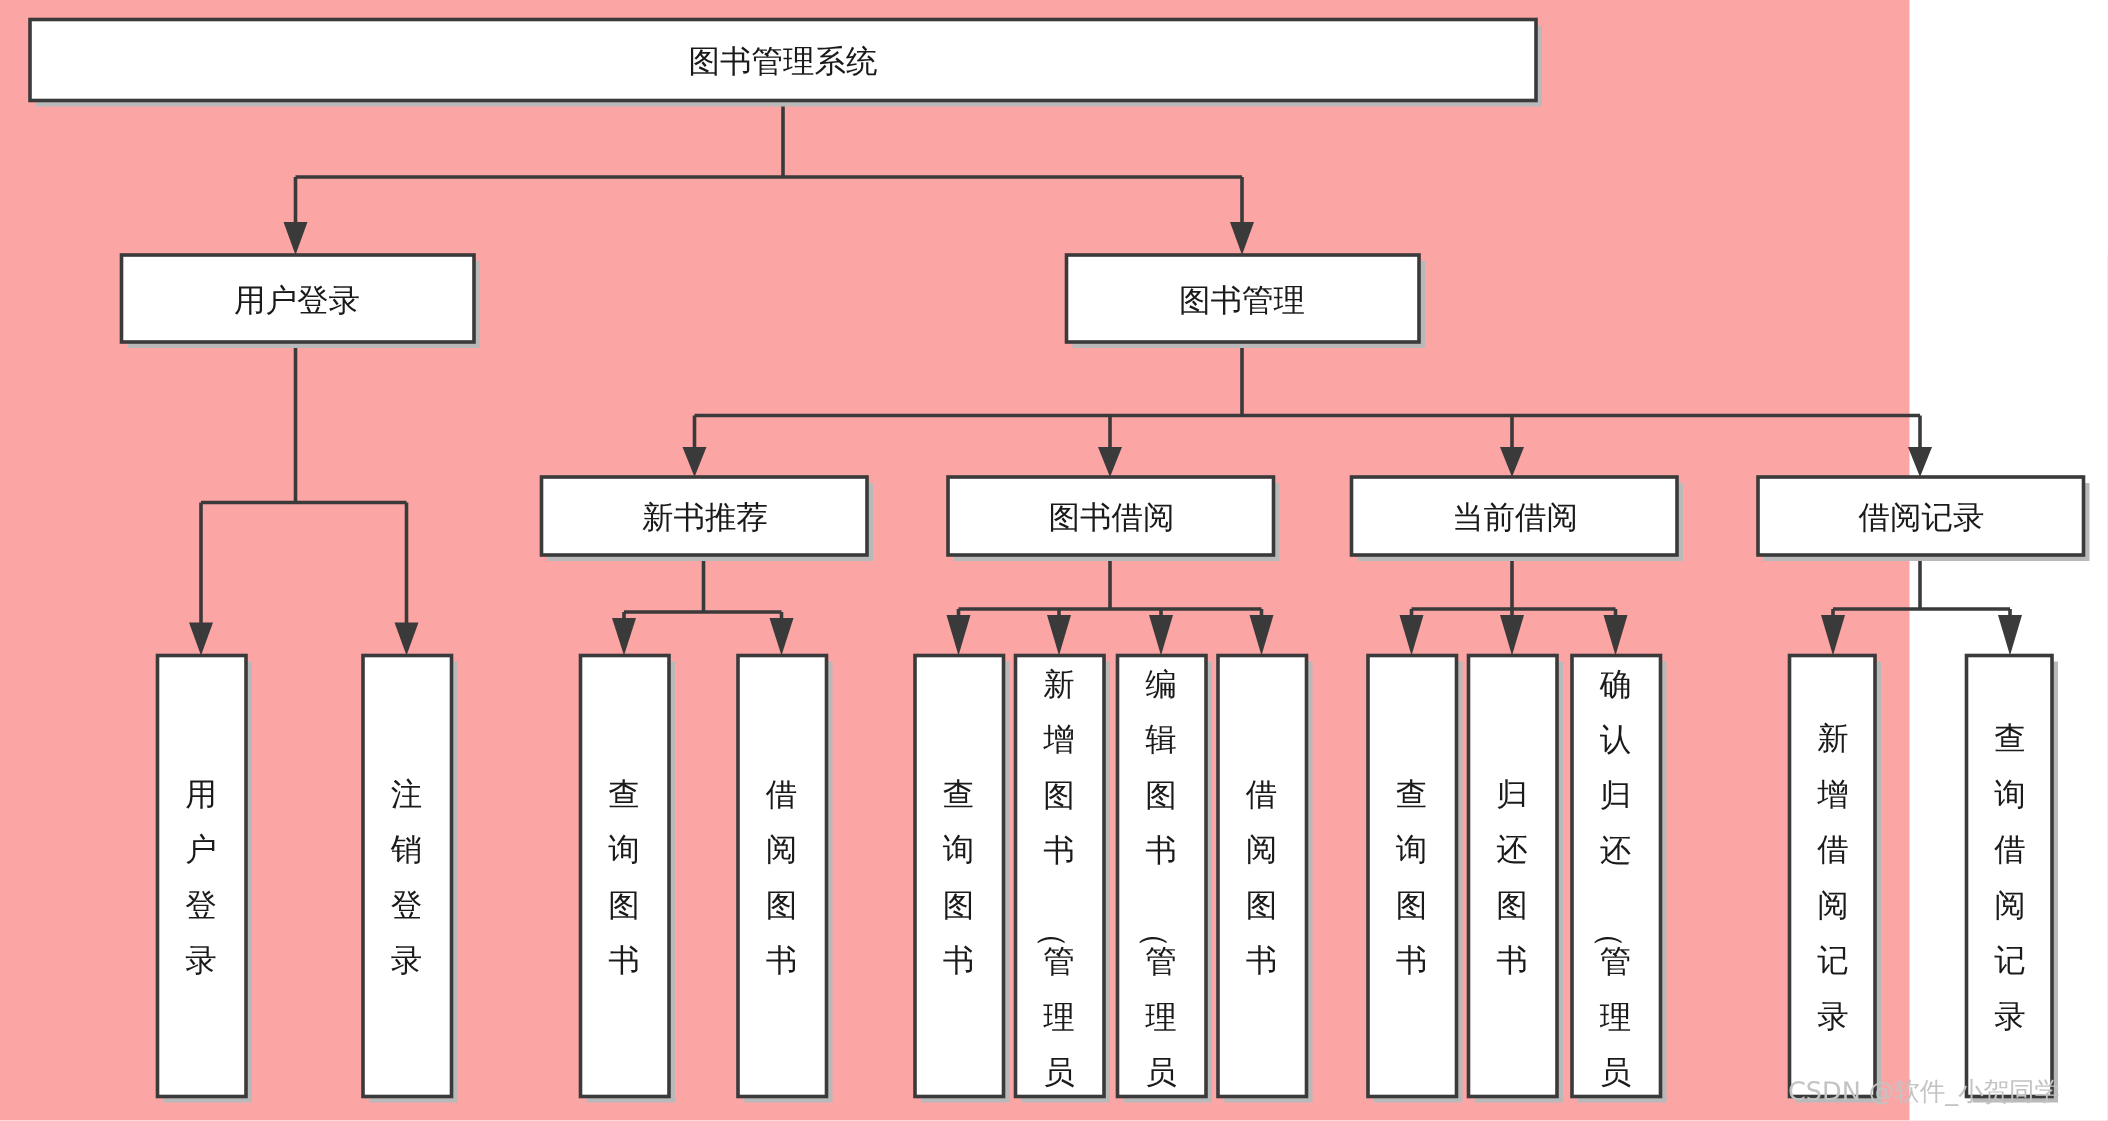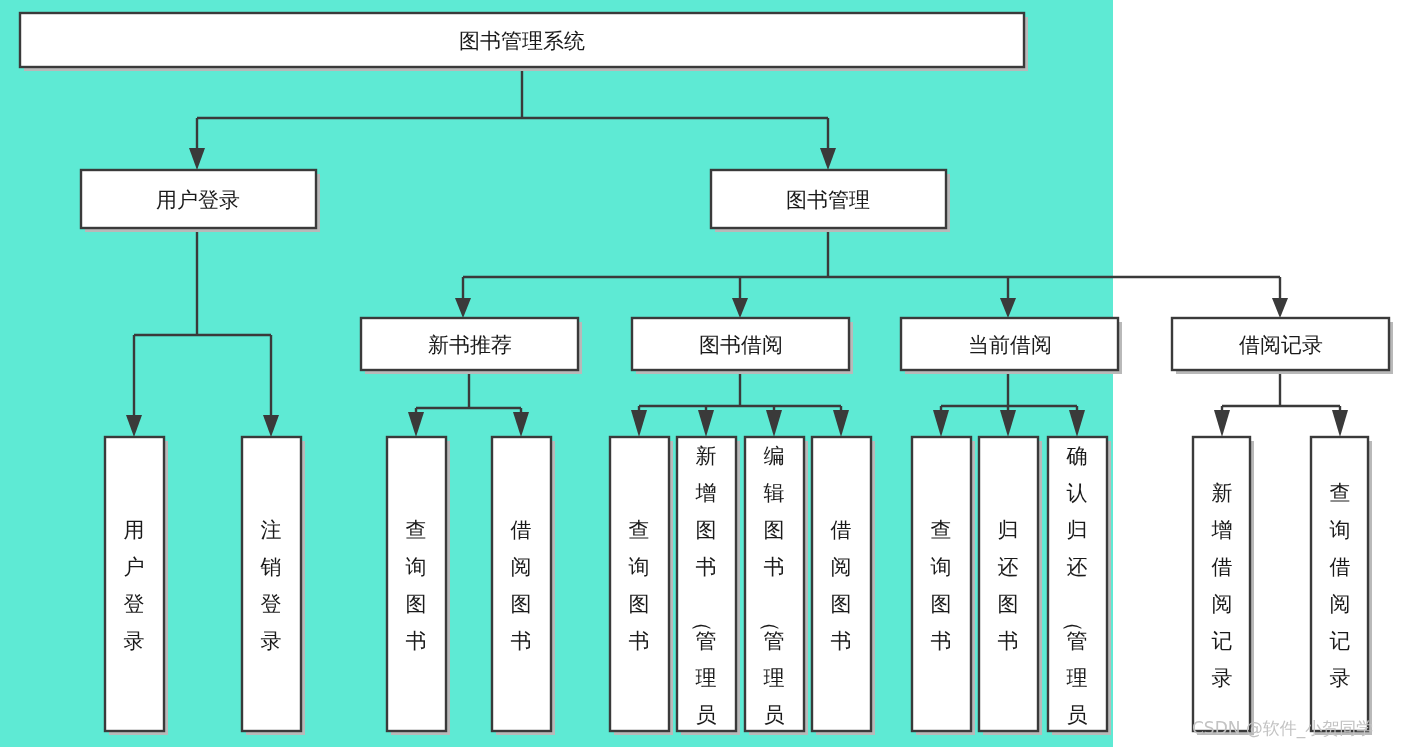--- a/index.html
+++ b/index.html
@@ -9,23 +9,23 @@
     background: #ffffff;
   }
   body {
     width: 1405px;
     height: 747px;
     overflow: hidden;
     font-family: "DejaVu Sans", "Liberation Sans", sans-serif;
   }
   #diagram-root {
     position: relative;
-    width: 1113px;
+    width: 1273px;
     height: 747px;
-    background: #5eead4;
+    background: #fca5a5;
   }
   svg#diagram-canvas {
     position: absolute;
     top: 0;
     left: 0;
     width: 1405px;
     height: 747px;
     display: block;
   }
   .node-box {

